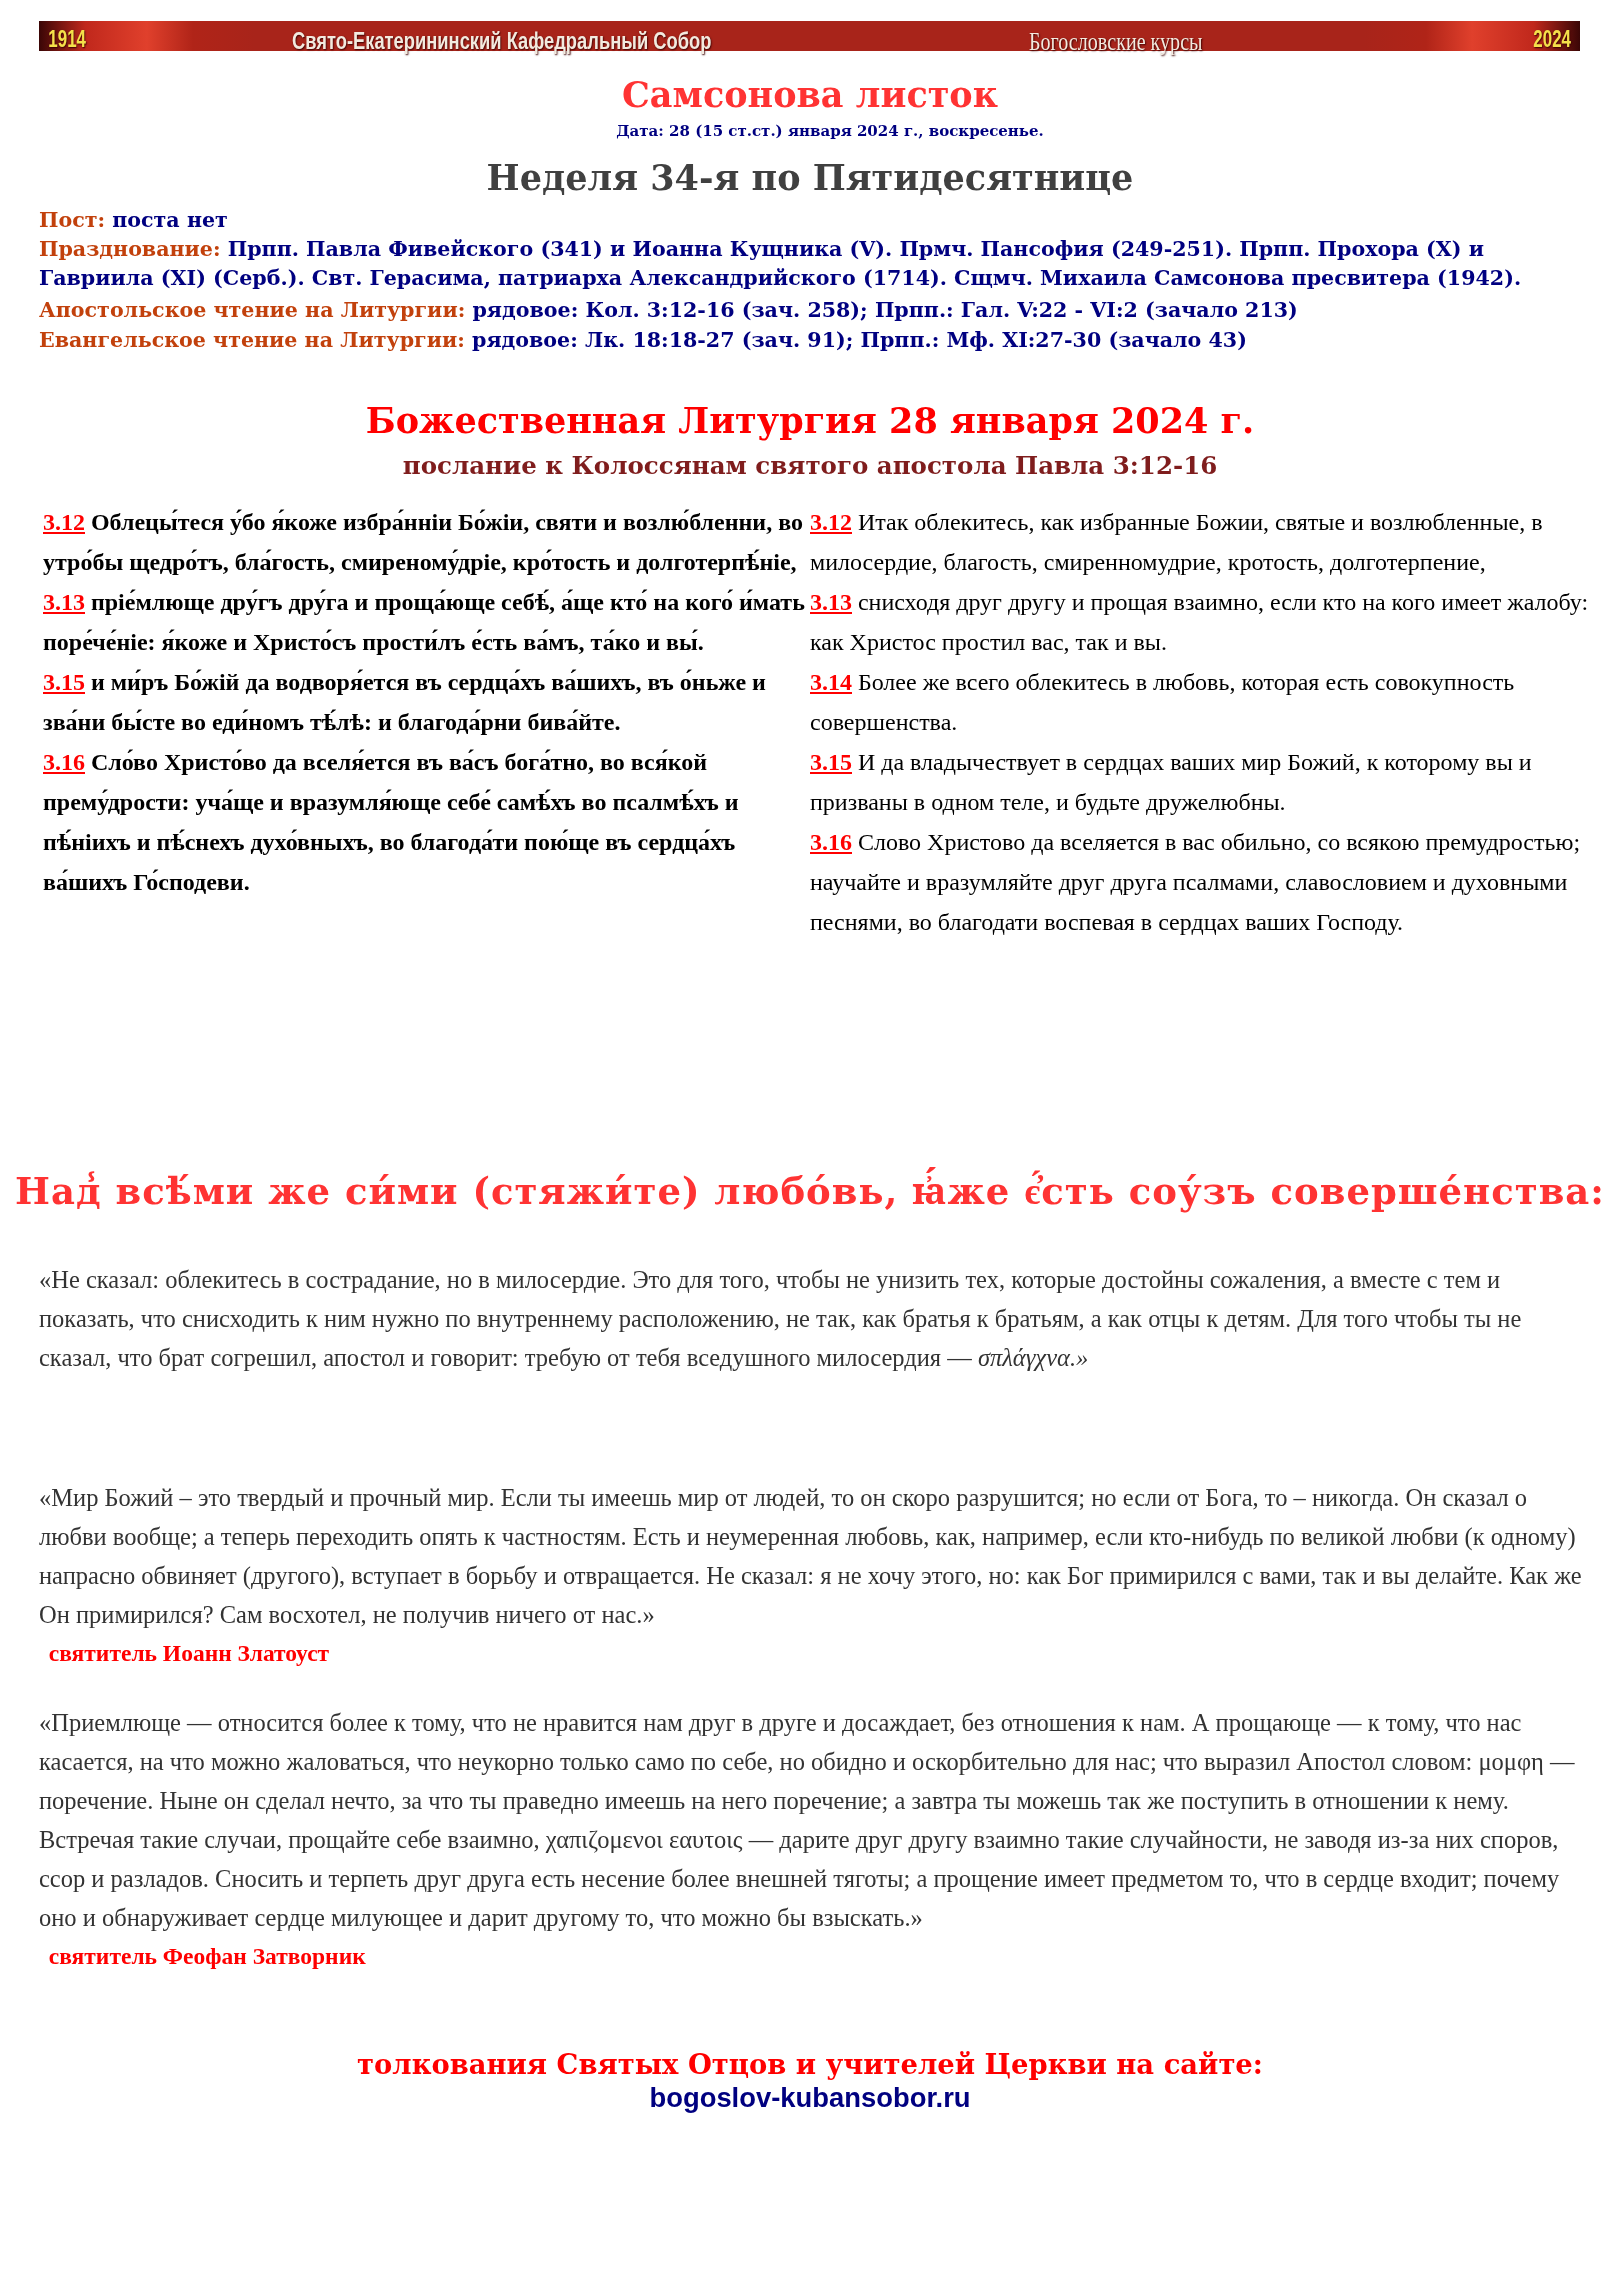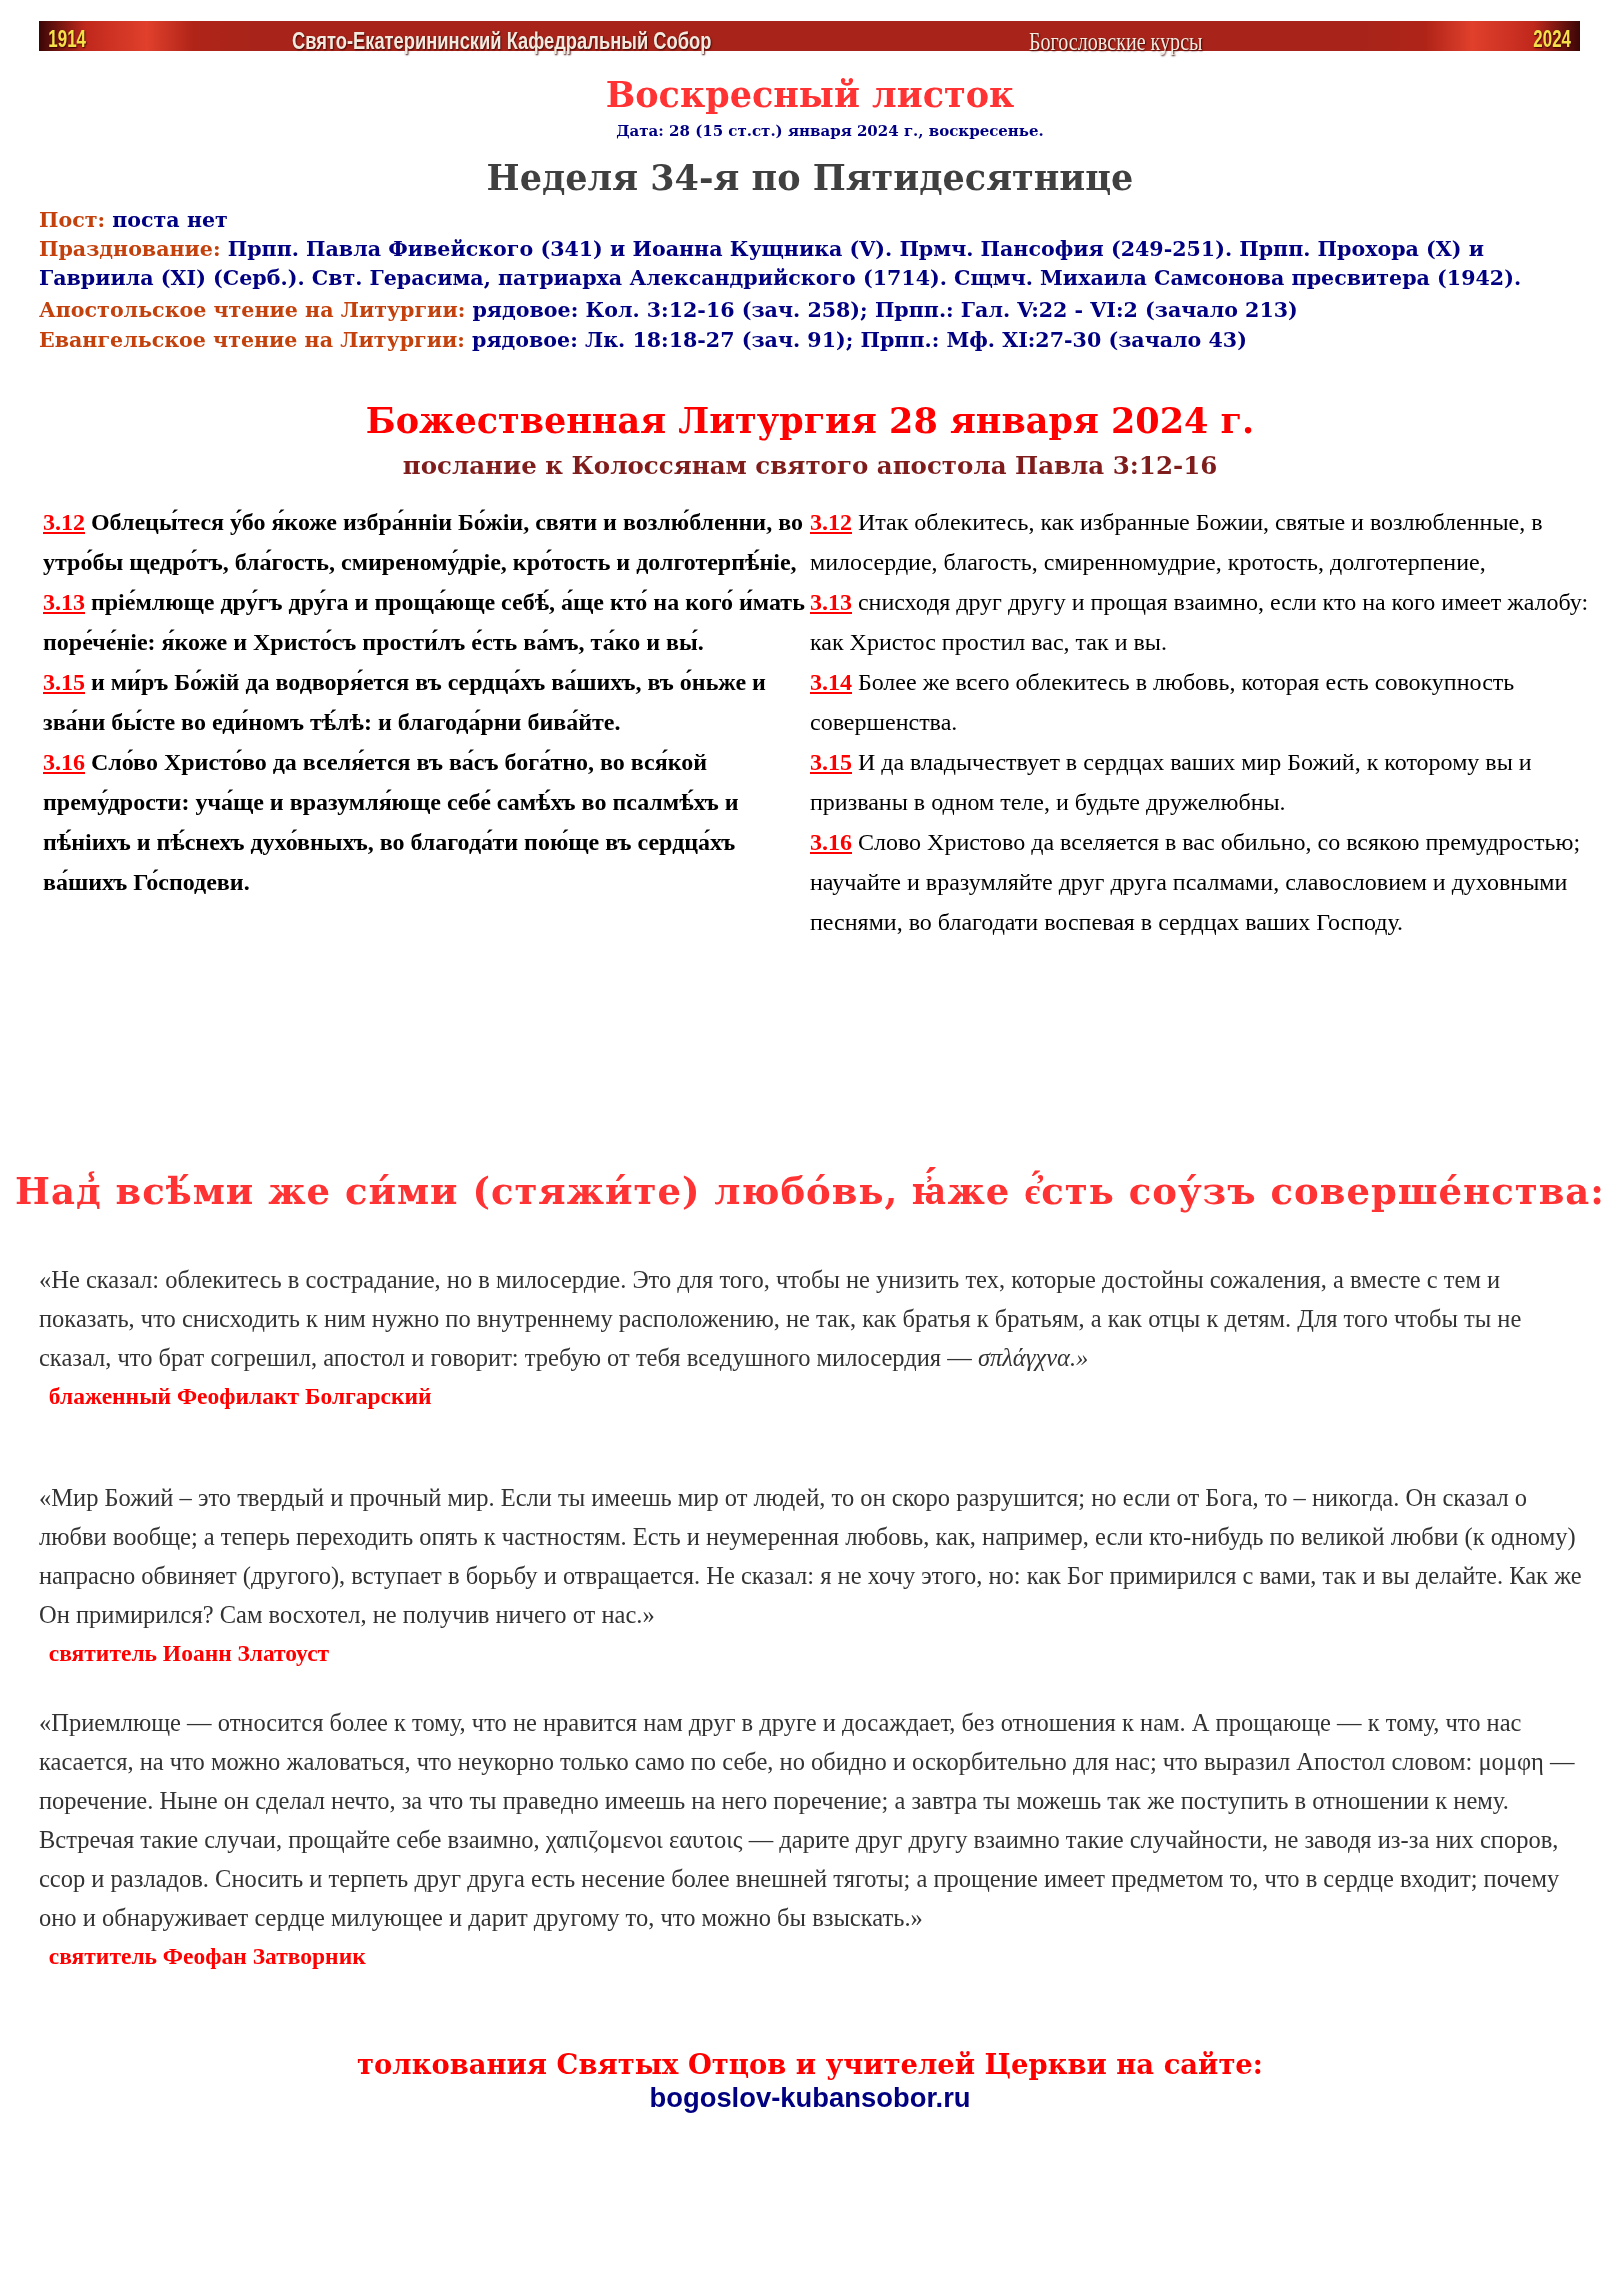--- a/index.html
+++ b/index.html
@@ -50,21 +50,21 @@
 </head>
 <body>
 
 <div class="banner">
   <span class="yr left">1914</span>
   <span class="cathedral">Свято-Екатерининский Кафедральный Собор</span>
   <span class="courses">Богословские курсы</span>
   <span class="yr right">2024</span>
 </div>
 
-<div class="center title-main">Воскресный листок</div>
+<div class="center title-main">Самсонова листок</div>
 <div class="center date-line">Дата: 28 (15 ст.ст.) января 2024 г., воскресенье.</div>
 <div class="center week-title">Неделя 34-я по Пятидесятнице</div>
 
 <div class="info info-fast">
   <span class="lbl">Пост:</span><span> поста нет</span>
 </div>
 <div class="info info-feast">
   <span class="lbl">Празднование:</span><span> Прпп. Павла Фивейского (341) и Иоанна Кущника (V). Прмч. Пансофия (249-251). Прпп. Прохора (X) и Гавриила (XI) (Серб.). Свт. Герасима, патриарха Александрийского (1714). Сщмч. Михаила Самсонова пресвитера (1942).</span>
 </div>
 <div class="info info-apostle">
@@ -89,21 +89,20 @@
   <p class="verse"><a class="vn">3.13</a><span>снисходя друг другу и прощая взаимно, если кто на кого имеет жалобу: как Христос простил вас, так и вы.</span></p>
   <p class="verse"><a class="vn">3.14</a><span>Более же всего облекитесь в любовь, которая есть совокупность совершенства.</span></p>
   <p class="verse"><a class="vn">3.15</a><span>И да владычествует в сердцах ваших мир Божий, к которому вы и призваны в одном теле, и будьте дружелюбны.</span></p>
   <p class="verse"><a class="vn">3.16</a><span>Слово Христово да вселяется в вас обильно, со всякою премудростью; научайте и вразумляйте друг друга псалмами, славословием и духовными песнями, во благодати воспевая в сердцах ваших Господу.</span></p>
 </div>
 
 <div class="center banner-quote">Над̾ всѣ́ми же си́ми (стяжи́те) любо́вь, ꙗ҆́же є҆́сть соу́зъ соверше́нства:</div>
 
 <div class="comment c1">
   <span>«Не сказал: облекитесь в сострадание, но в милосердие. Это для того, чтобы не унизить тех, которые достойны сожаления, а вместе с тем и показать, что снисходить к ним нужно по внутреннему расположению, не так, как братья к братьям, а как отцы к детям. Для того чтобы ты не сказал, что брат согрешил, апостол и говорит: требую от тебя вседушного милосердия — </span><span class="greek">σπλάγχνα.»</span>
-  <span class="author">блаженный  Феофилакт Болгарский</span>
 </div>
 
 <div class="comment c2">
   <span>«Мир Божий – это твердый и прочный мир. Если ты имеешь мир от людей, то он скоро разрушится; но если от Бога, то – никогда. Он сказал о любви вообще; а теперь переходить опять к частностям. Есть и неумеренная любовь, как, например, если кто-нибудь по великой любви (к одному) напрасно обвиняет (другого), вступает в борьбу и отвращается. Не сказал: я не хочу этого, но: как Бог примирился с вами, так и вы делайте. Как же Он примирился? Сам восхотел, не получив ничего от нас.»</span>
   <span class="author">святитель Иоанн Златоуст</span>
 </div>
 
 <div class="comment c3">
   <span>«Приемлюще — относится более к тому, что не нравится нам друг в друге и досаждает, без отношения к нам. А прощающе — к тому, что нас касается, на что можно жаловаться, что неукорно только само по себе, но обидно и оскорбительно для нас; что выразил Апостол словом: μομφη — поречение. Ныне он сделал нечто, за что ты праведно имеешь на него поречение; а завтра ты можешь так же поступить в отношении к нему. Встречая такие случаи, прощайте себе взаимно, χαπιζομενοι εαυτοις — дарите друг другу взаимно такие случайности, не заводя из-за них споров, ссор и разладов. Сносить и терпеть друг друга есть несение более внешней тяготы; а прощение имеет предметом то, что в сердце входит; почему оно и обнаруживает сердце милующее и дарит другому то, что можно бы взыскать.»</span>
   <span class="author">святитель Феофан Затворник</span>

